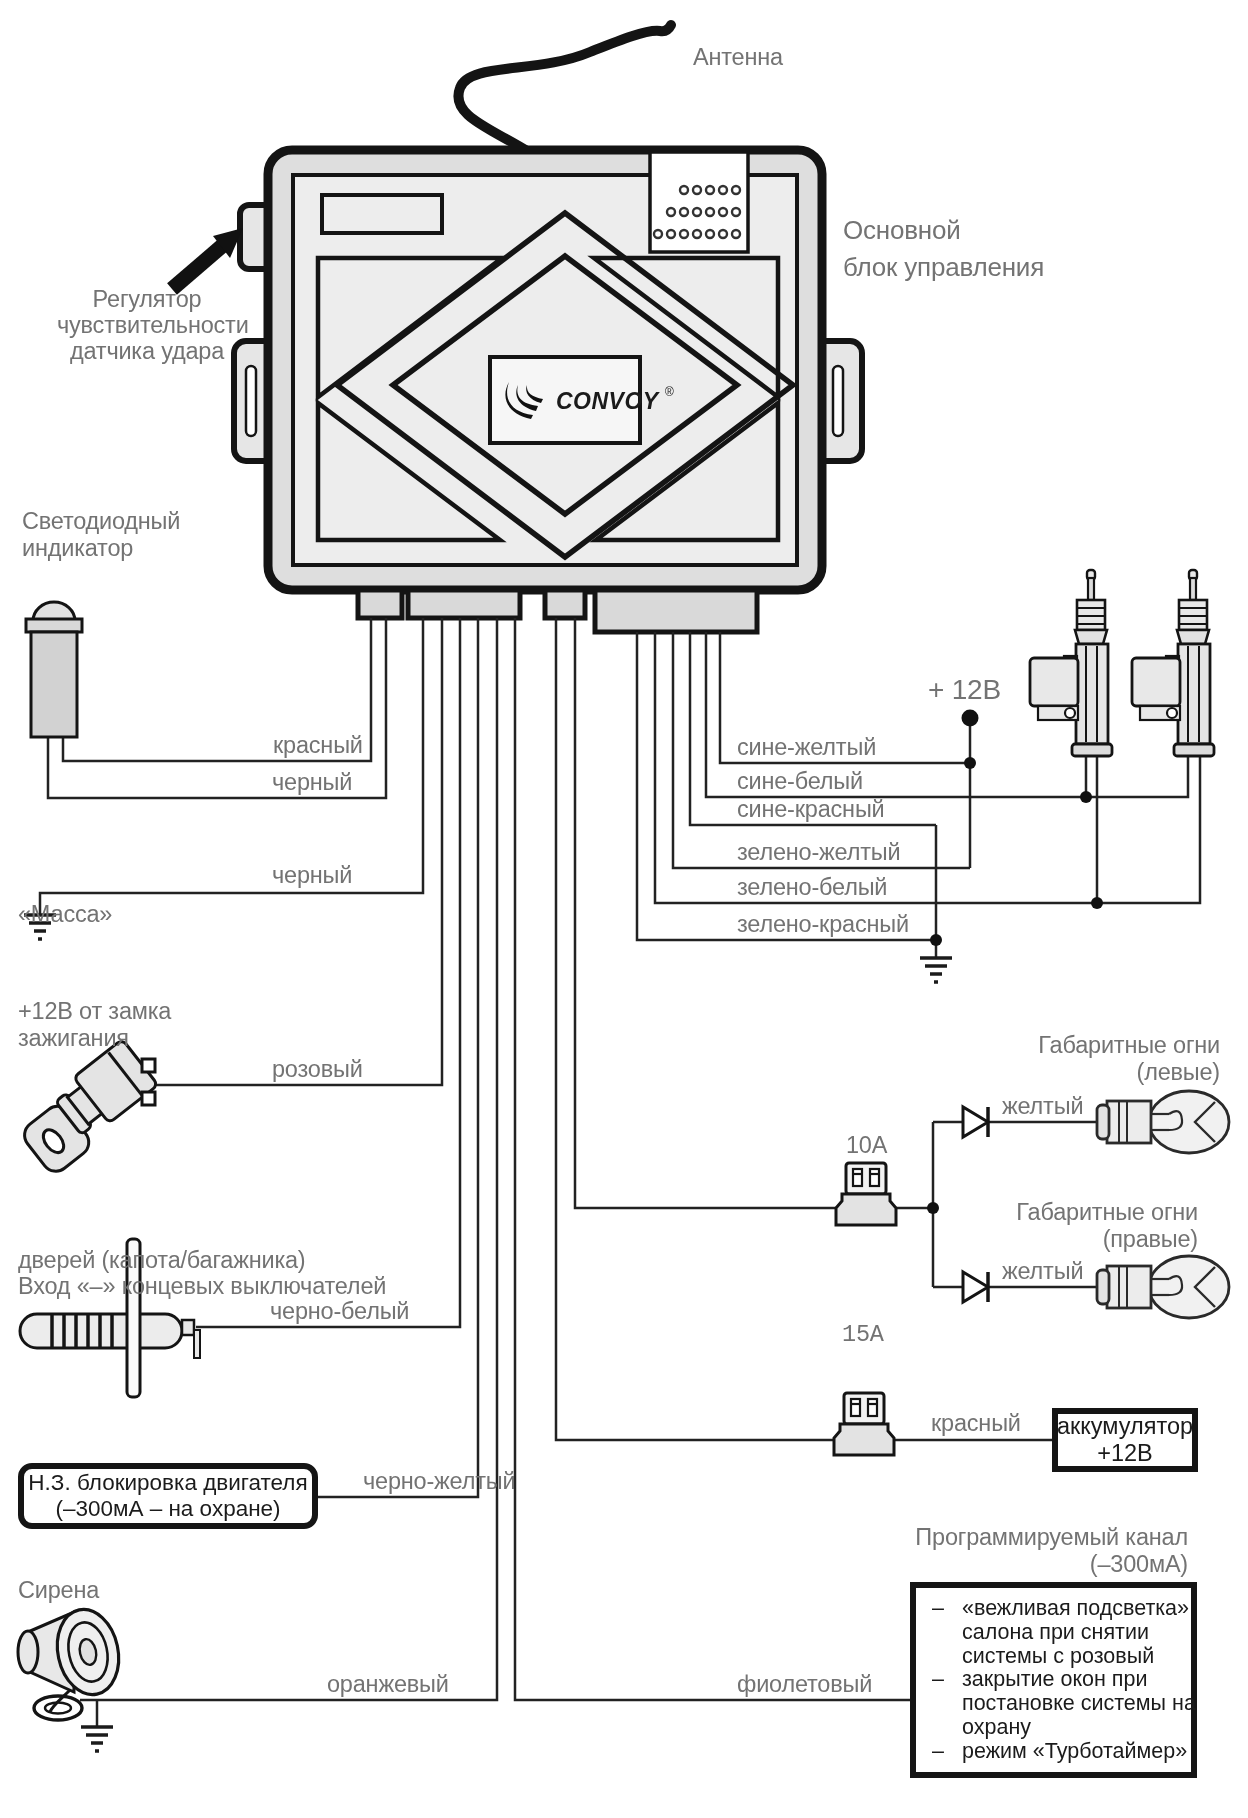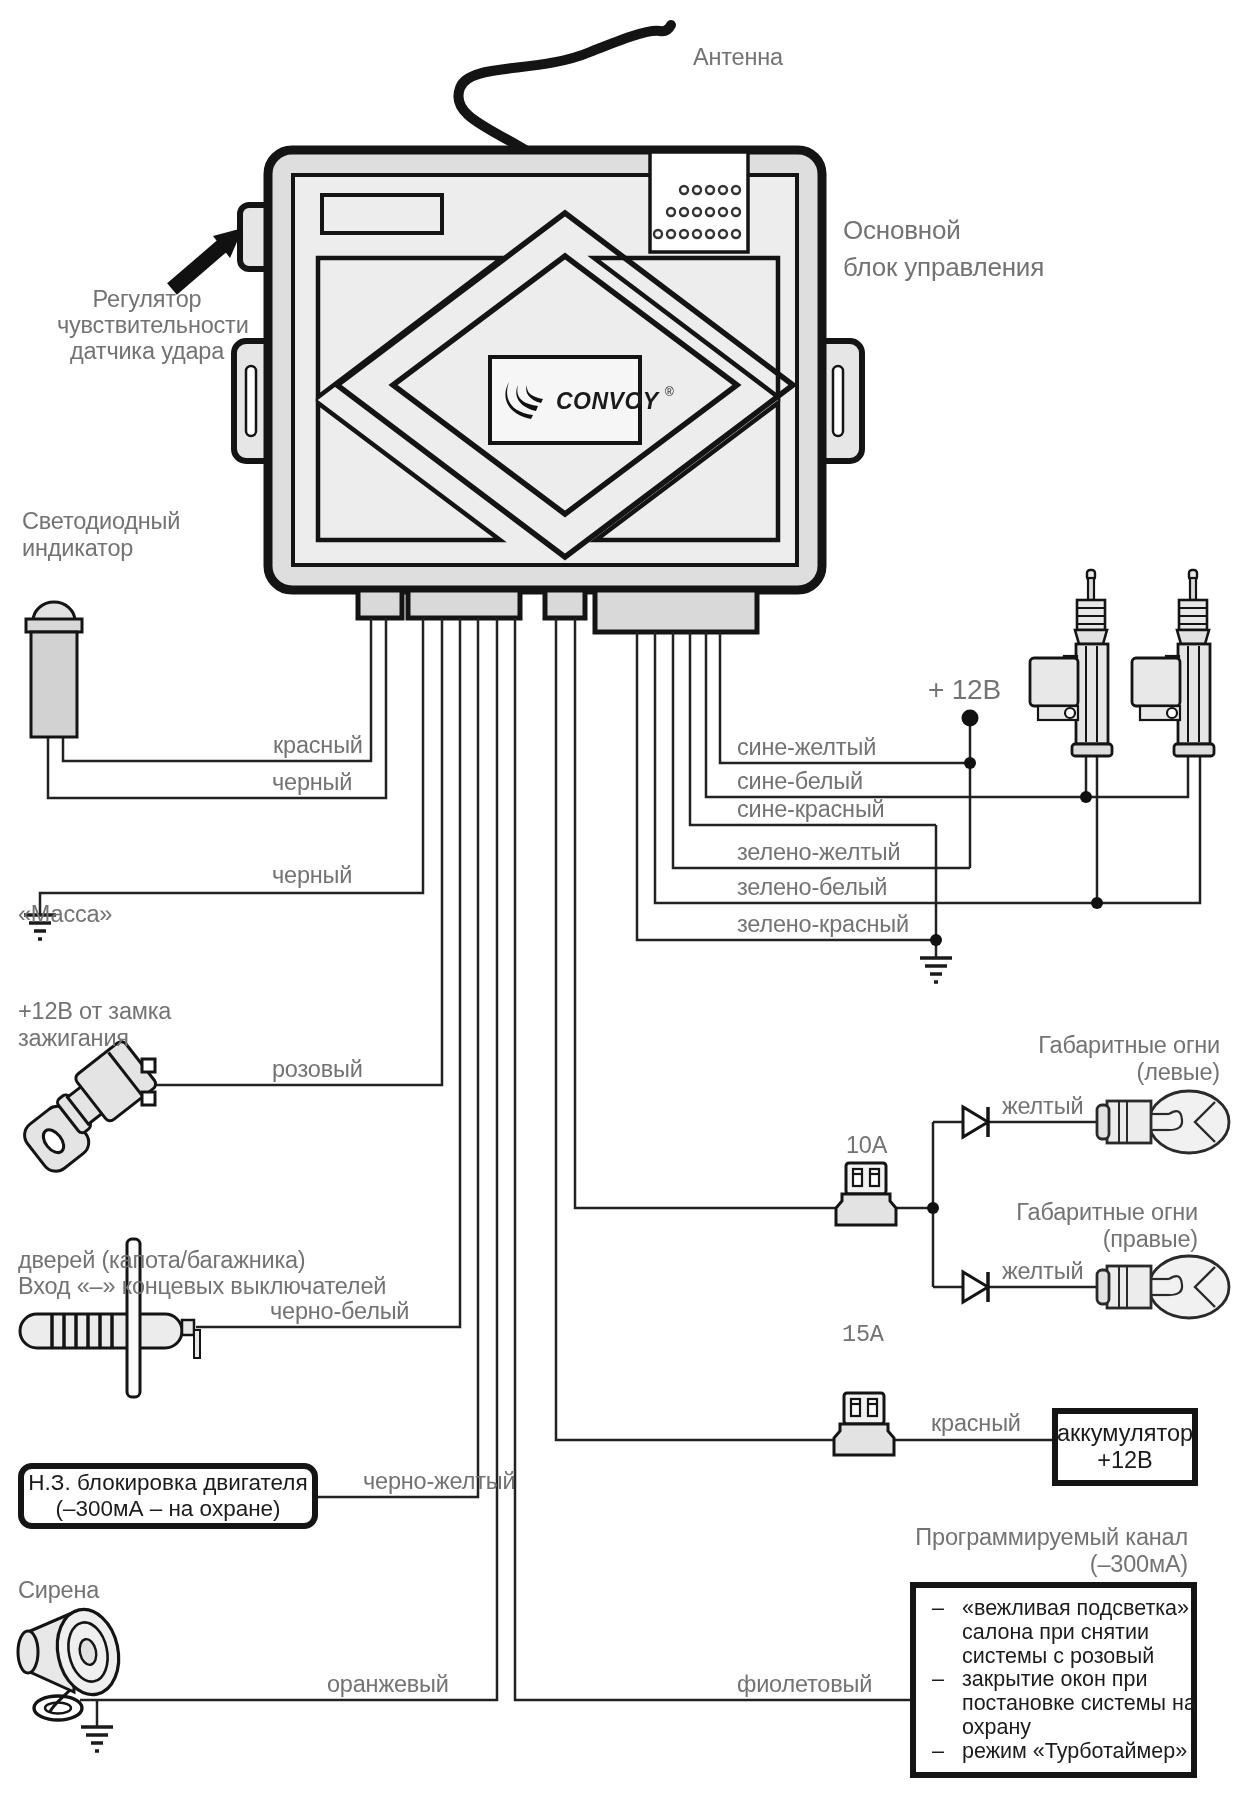--- a/index.html
+++ b/index.html
@@ -307,21 +307,21 @@
 
   <div class="lbl ra" style="left:998px;top:1199px;width:200px;">
     <div>Габаритные огни</div>
     <div>(правые)</div>
   </div>
   <div class="lbl" style="left:1002px;top:1258px;">желтый</div>
 
   <div class="lbl" style="left:842px;top:1321px;font-family:Liberation Mono, monospace;">15А</div>
   <div class="lbl" style="left:931px;top:1410px;">красный</div>
 
-  <div class="outbox" style="left:1052px;top:1408px;width:146px;height:78px;font-size:23.5px;line-height:27px;">
+  <div class="outbox" style="left:1052px;top:1408px;width:146px;height:64px;font-size:23.5px;line-height:27px;">
     <div>аккумулятор</div>
     <div>+12В</div>
   </div>
 
   <div class="lbl ra" style="left:888px;top:1524px;width:300px;line-height:27px;">
     <div>Программируемый канал</div>
     <div>(–300мА)</div>
   </div>
 
   <div class="pc-box" style="left:910px;top:1582px;width:287px;height:196px;">

